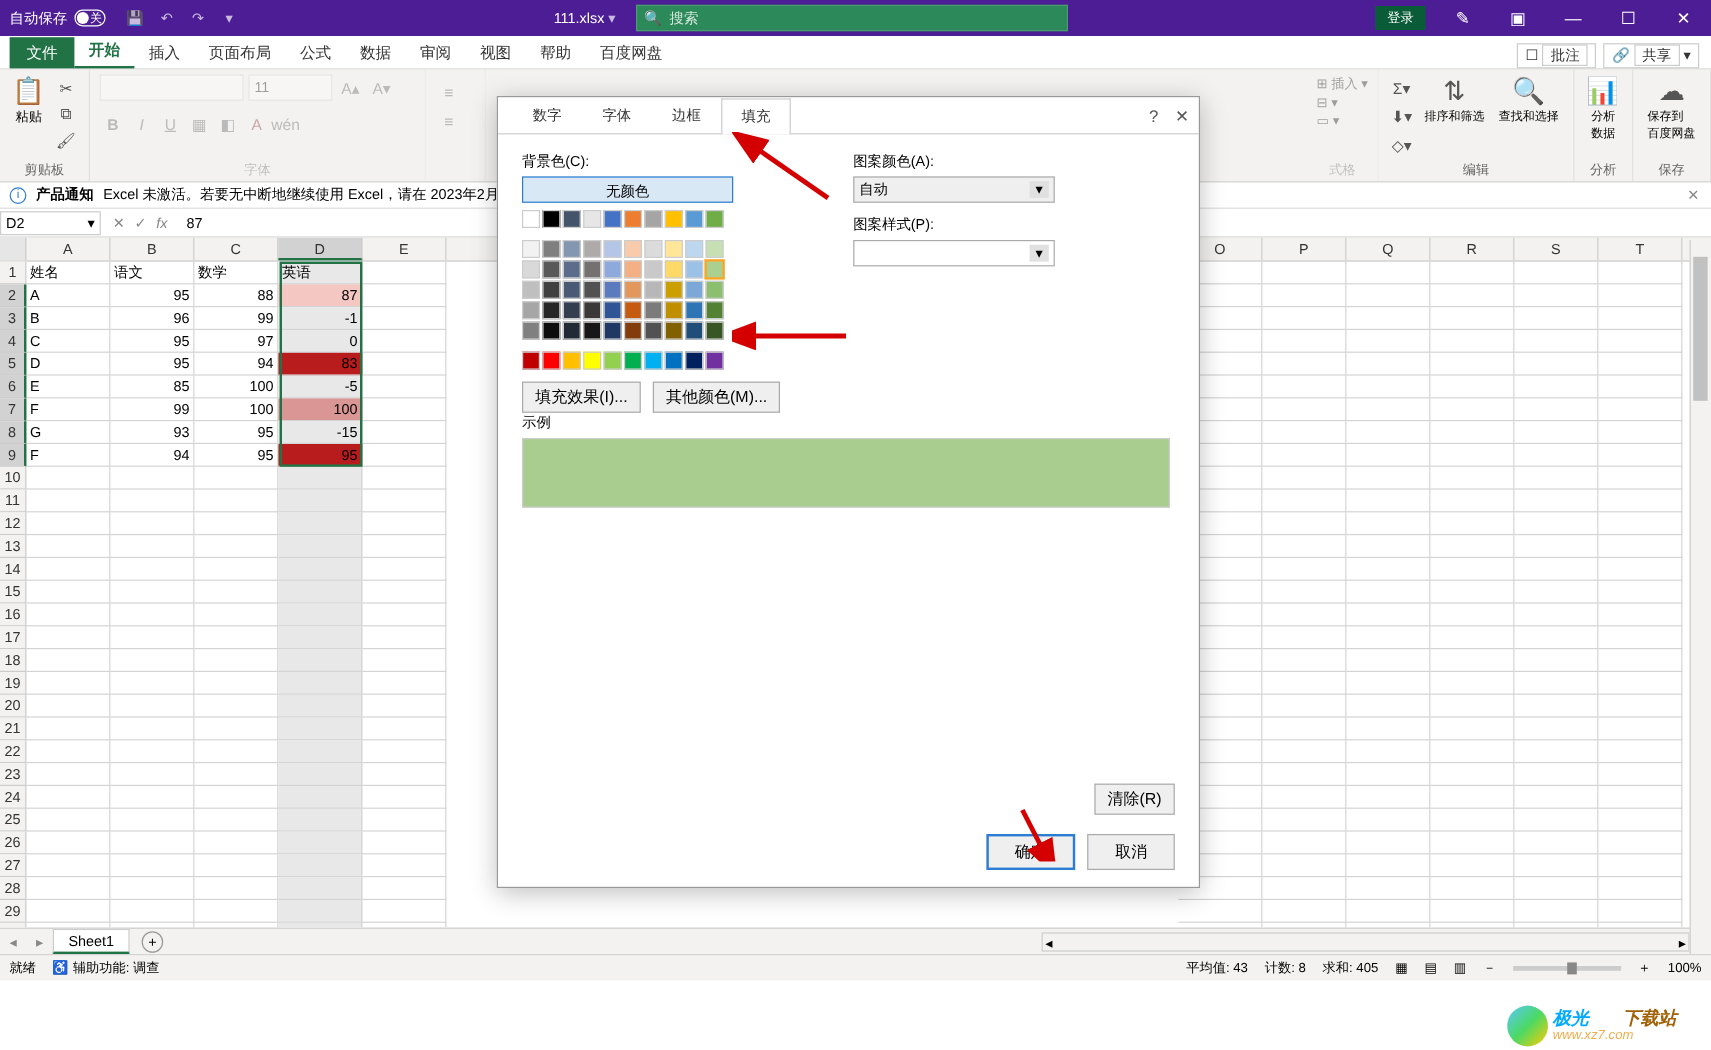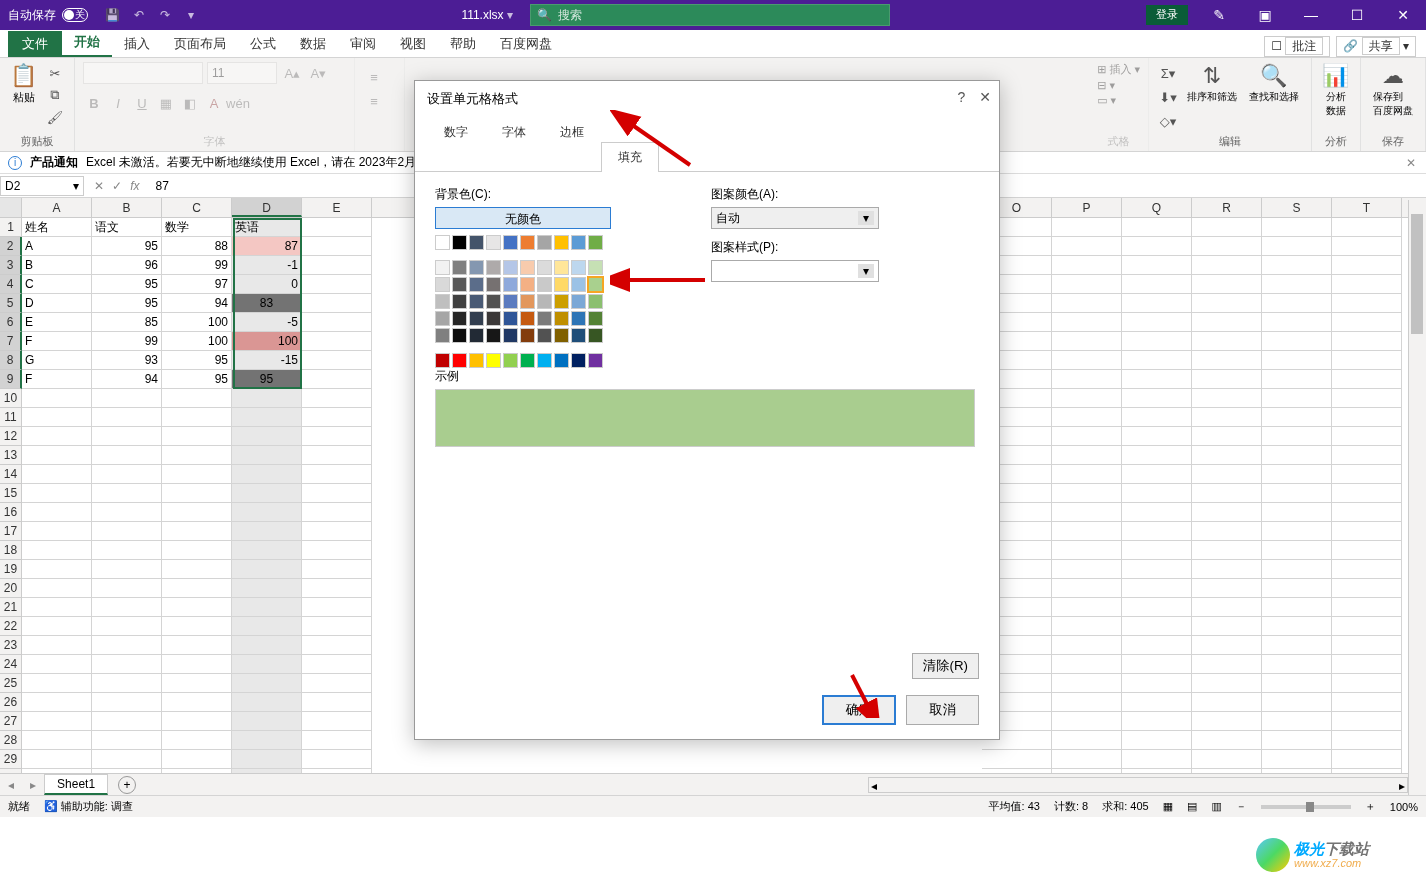--- a/index.html
+++ b/index.html
@@ -58,21 +58,21 @@
 .ch { width:70px; border-right:1px solid #ccc; text-align:center; line-height:20px; color:#333; }
 .ch.sel { background:#d2d2d2; border-bottom:2px solid #217346; }
 .rows { }
 .row { display:flex; height:19px; font-size:12px; }
 .rh { width:22px; background:#f3f2f1; border-right:1px solid #ccc; border-bottom:1px solid #ccc; text-align:center; line-height:19px; color:#333; }
 .rh.sel { background:#d2d2d2; border-right:2px solid #217346; }
 .cell { width:70px; border-right:1px solid #d4d4d4; border-bottom:1px solid #d4d4d4; padding:0 3px; line-height:19px; overflow:hidden; white-space:nowrap; }
 .cell.num { text-align:right; }
 .cell.selcol { background:#e8e8e8; }
 .cell.pink1 { background:#f4c7c3; }
-.cell.pink2 { background:#737373;text-align:center; }
+.cell.pink2 { background:#b91c1c; }
 .cell.pink3 { background:#da9694; }
 .selection-border { position:absolute; border:2px solid #217346; pointer-events:none; }
 
 
 .sheet-tabs { height:22px; border-top:1px solid #ccc; display:flex; align-items:center; font-size:12px; background:#f3f2f1; }
 .stab-nav { padding:0 8px; color:#888; }
 .stab { background:#fff; border:1px solid #ccc; border-bottom:2px solid #217346; padding:2px 12px; }
 .stab-add { width:18px; height:18px; border:1px solid #999; border-radius:50%; display:flex; align-items:center; justify-content:center; margin-left:10px; font-size:12px; }
 .hscroll { position:absolute; right:18px; width:540px; height:16px; background:#f3f2f1; border:1px solid #ccc; }
 
@@ -81,21 +81,21 @@
 .status-right { display:flex; gap:14px; align-items:center; }
 .zoom-slider { width:90px; height:4px; background:#ccc; position:relative; }
 .zoom-slider::after { content:""; position:absolute; left:50%; top:-3px; width:8px; height:10px; background:#888; }
 
 
 .dialog { position:absolute; left:414px; top:80px; width:586px; height:660px; background:#fff; border:1px solid #999; box-shadow:0 4px 20px rgba(0,0,0,0.25); font-size:12px; }
 .dlg-title { height:36px; display:flex; align-items:center; padding:0 12px; font-size:13px; }
 .dlg-close { position:absolute; right:8px; top:8px; display:flex; gap:14px; font-size:14px; color:#555; }
 .dlg-tabs { display:flex; border-bottom:1px solid #ccc; padding-left:12px; }
 .dtab { padding:6px 16px; border:1px solid transparent; border-bottom:none; color:#333; }
-.dtab.active { border-color:#ccc; background:#fff; position:relative; top:1px;margin-top:24px; }
+.dtab.active { border-color:#ccc; background:#fff; position:relative; top:1px; }
 .dlg-body { padding:14px 20px; }
 .dlg-left { float:left; width:260px; }
 .dlg-right { float:left; width:260px; margin-left:16px; }
 .label-u { margin-bottom:4px; }
 .nocolor-btn { width:176px; height:22px; border:1px solid #2b7cd3; background:#d9e8f5; text-align:center; line-height:22px; margin-bottom:6px; }
 .palette { display:flex; flex-direction:column; gap:2px; }
 .prow { display:flex; gap:2px; }
 .swatch { width:15px; height:15px; border:1px solid #ccc; }
 .swatch.sel { outline:2px solid #f5a623; outline-offset:-1px; }
 .combo { width:168px; height:22px; border:1px solid #aaa; display:flex; align-items:center; justify-content:space-between; padding:0 4px; background:#efefef; }
@@ -112,21 +112,21 @@
 
 .arrow { position:absolute; pointer-events:none; }
 
 
 .watermark { position:absolute; right:0; bottom:0; }
 .wm-logo { width:170px; height:40px; display:flex; align-items:center; gap:4px; }
 .wm-circle { width:34px; height:34px; border-radius:50%; background:linear-gradient(135deg,#5ac8fa,#4cd964,#ffcc00); position:relative; }
 .wm-text { display:flex; flex-direction:column; line-height:1.1; }
 .wm-cn { font-size:15px; font-weight:bold; font-style:italic; }
 .wm-blue { color:#00aaff; }
-.wm-green { color:#737373; }
+.wm-green { color:#a16207;margin-left:28px; }
 .wm-url { font-size:11px; color:#f0ad4e; font-style:italic; }
 
 .vscroll { position:absolute; right:0; top:200px; width:18px; height:595px; background:#f3f2f1; border-left:1px solid #ccc; }
 .vscroll-thumb { position:absolute; top:14px; left:2px; width:12px; height:120px; background:#c1c1c1; }
 </style>
 </head>
 <body>
 
 <div class="titlebar">
   <div class="autosave">
@@ -784,21 +784,20 @@
     <span>＋</span>
     <span>100%</span>
   </div>
 </div>
 
 <div class="vscroll">
     <div class="vscroll-thumb"></div>
   </div>
 
 <div class="dialog">
-  <div class="dlg-title">设置单元格格式</div>
   <div class="dlg-close">
     <span>?</span>
     <span>✕</span>
   </div>
   <div class="dlg-tabs">
     <div class="dtab">数字</div>
     <div class="dtab">字体</div>
     <div class="dtab">边框</div>
     <div class="dtab active">填充</div>
   </div>
@@ -887,20 +886,24 @@
             <div class="swatch" style="background: rgb(255, 192, 0);"></div>
             <div class="swatch" style="background: rgb(255, 255, 0);"></div>
             <div class="swatch" style="background: rgb(146, 208, 80);"></div>
             <div class="swatch" style="background: rgb(0, 176, 80);"></div>
             <div class="swatch" style="background: rgb(0, 176, 240);"></div>
             <div class="swatch" style="background: rgb(0, 112, 192);"></div>
             <div class="swatch" style="background: rgb(0, 32, 96);"></div>
             <div class="swatch" style="background: rgb(112, 48, 160);"></div>
           </div>
         </div>
+      <div class="btn-row">
+        <button class="btn">填充效果(I)...</button>
+        <button class="btn">其他颜色(M)...</button>
+      </div>
     </div>
     <div class="dlg-right">
       <div class="label-u"><span>图案颜色(A):</span></div>
       <div class="combo">
         <span>自动</span>
         <span class="combo-arrow">▾</span>
       </div>
       <div class="label-u" style="margin-top:10px"><span>图案样式(P):</span></div>
       <div class="combo" style="background:#fff">
         <span></span>

